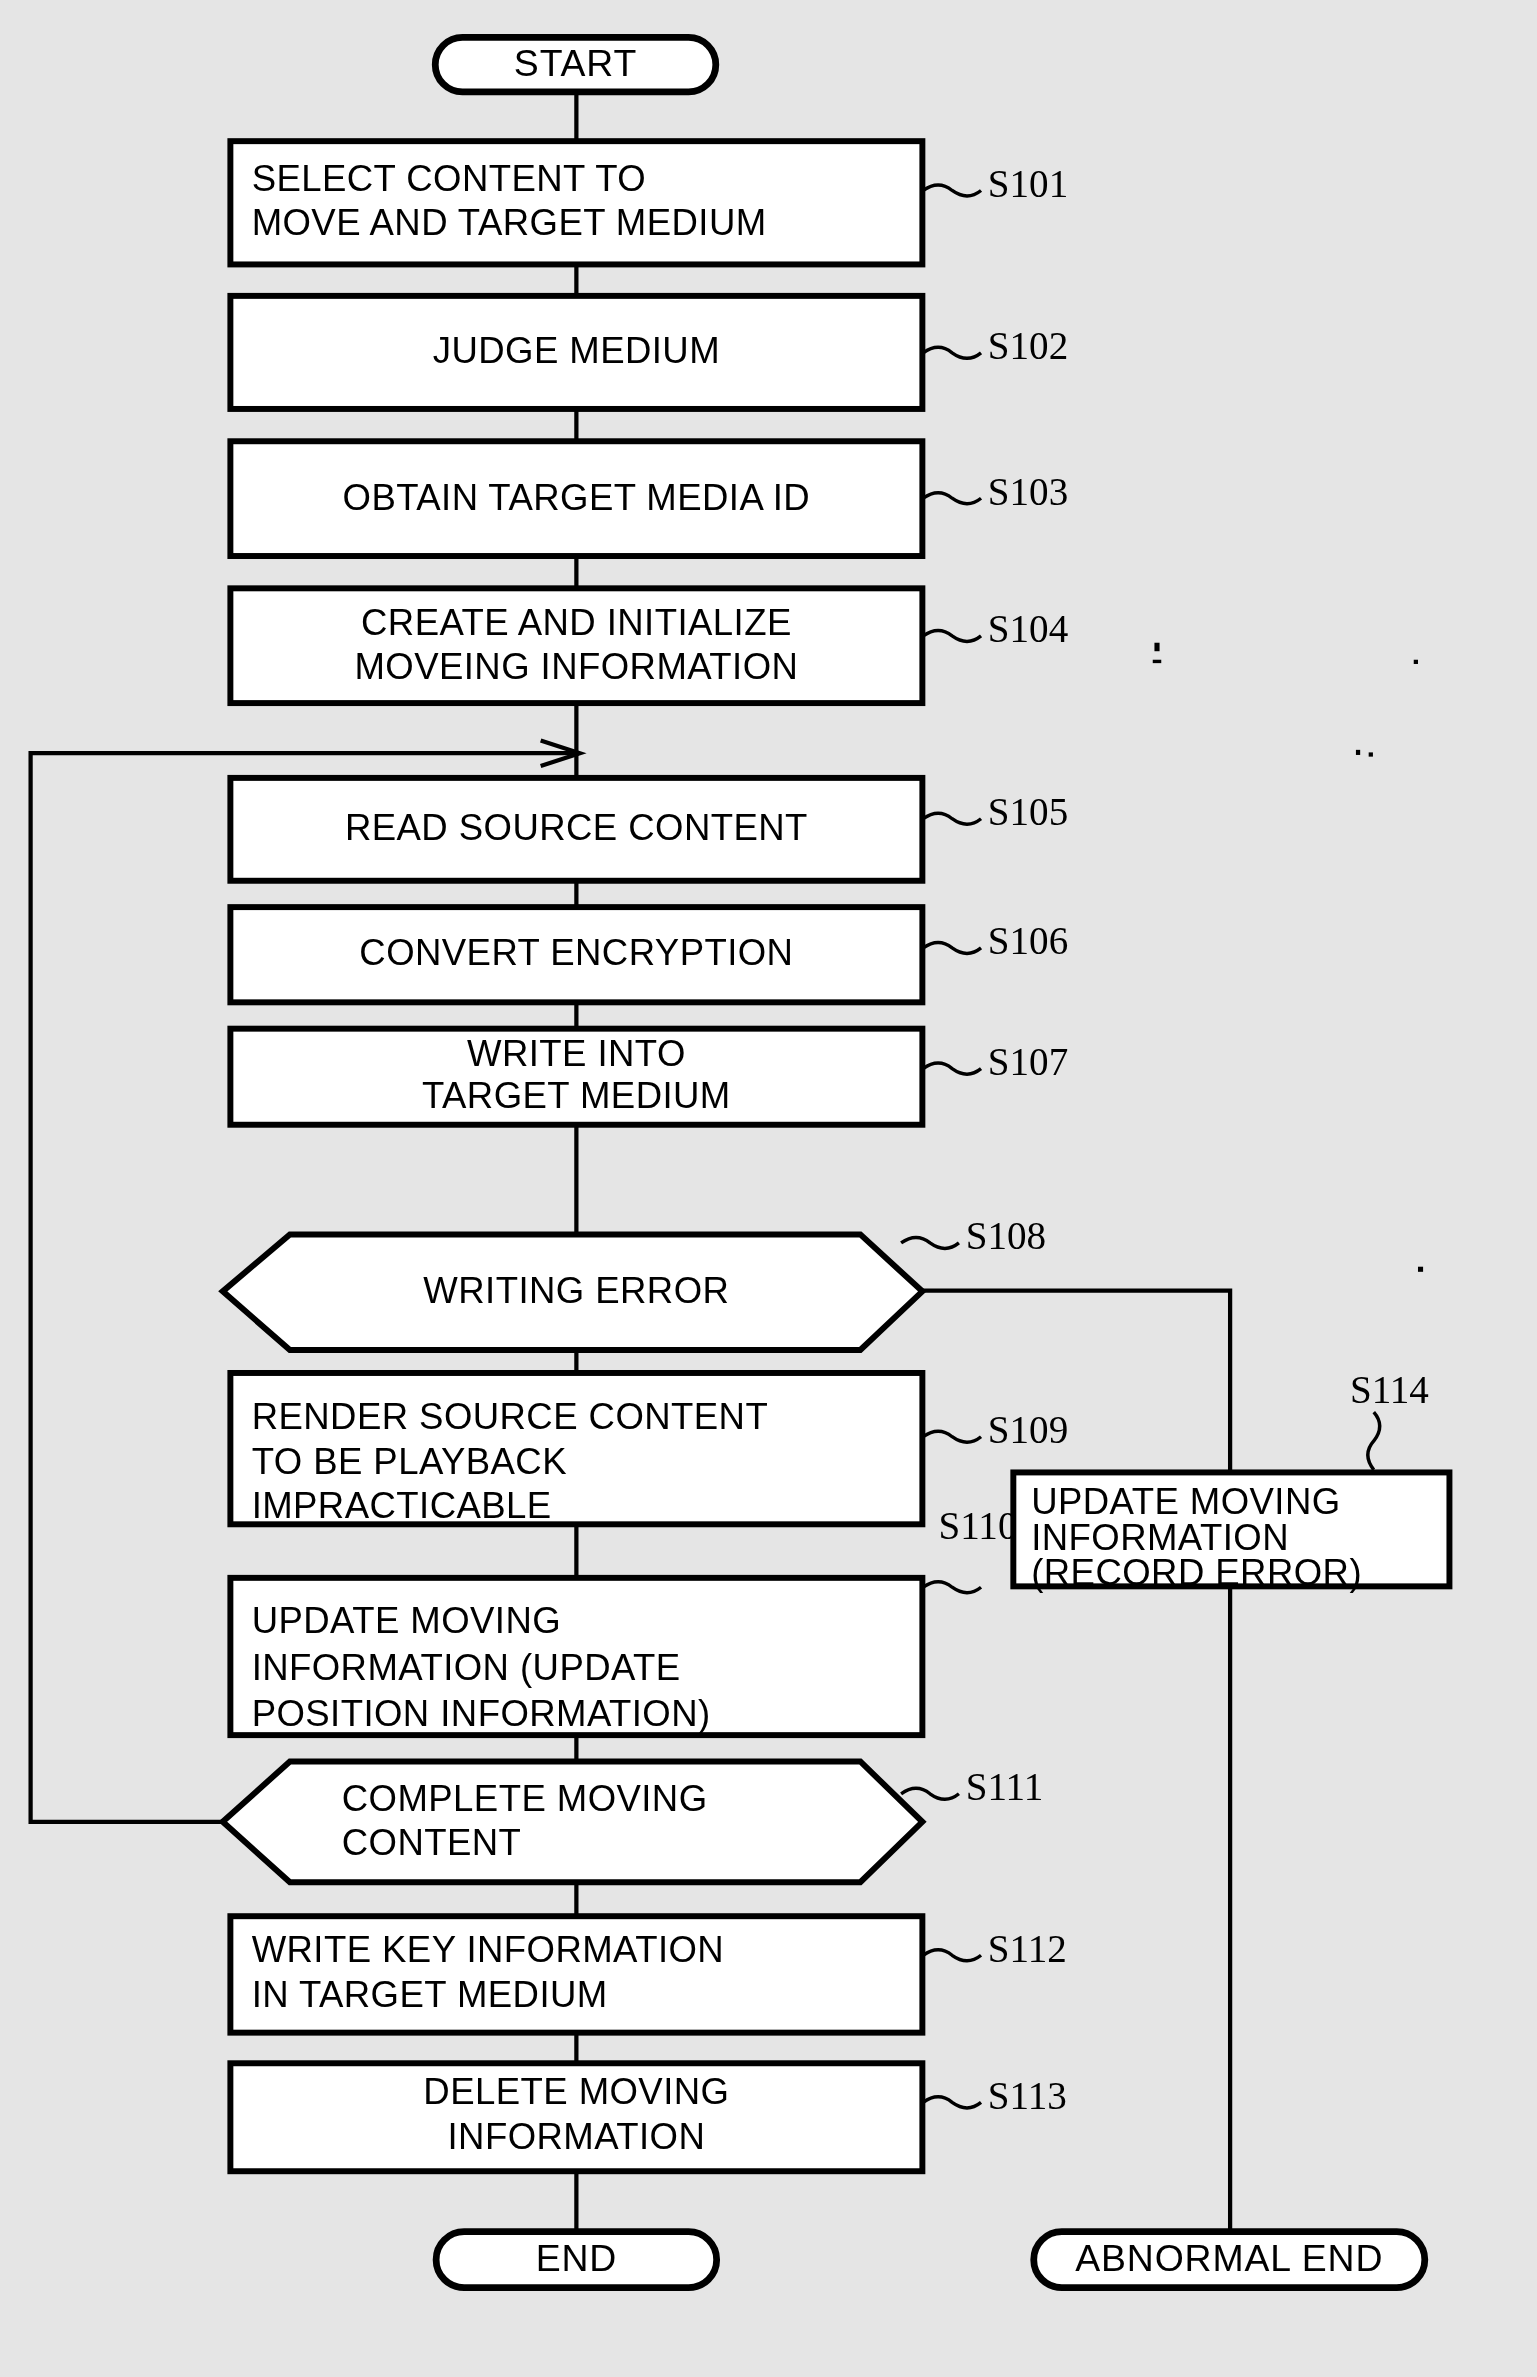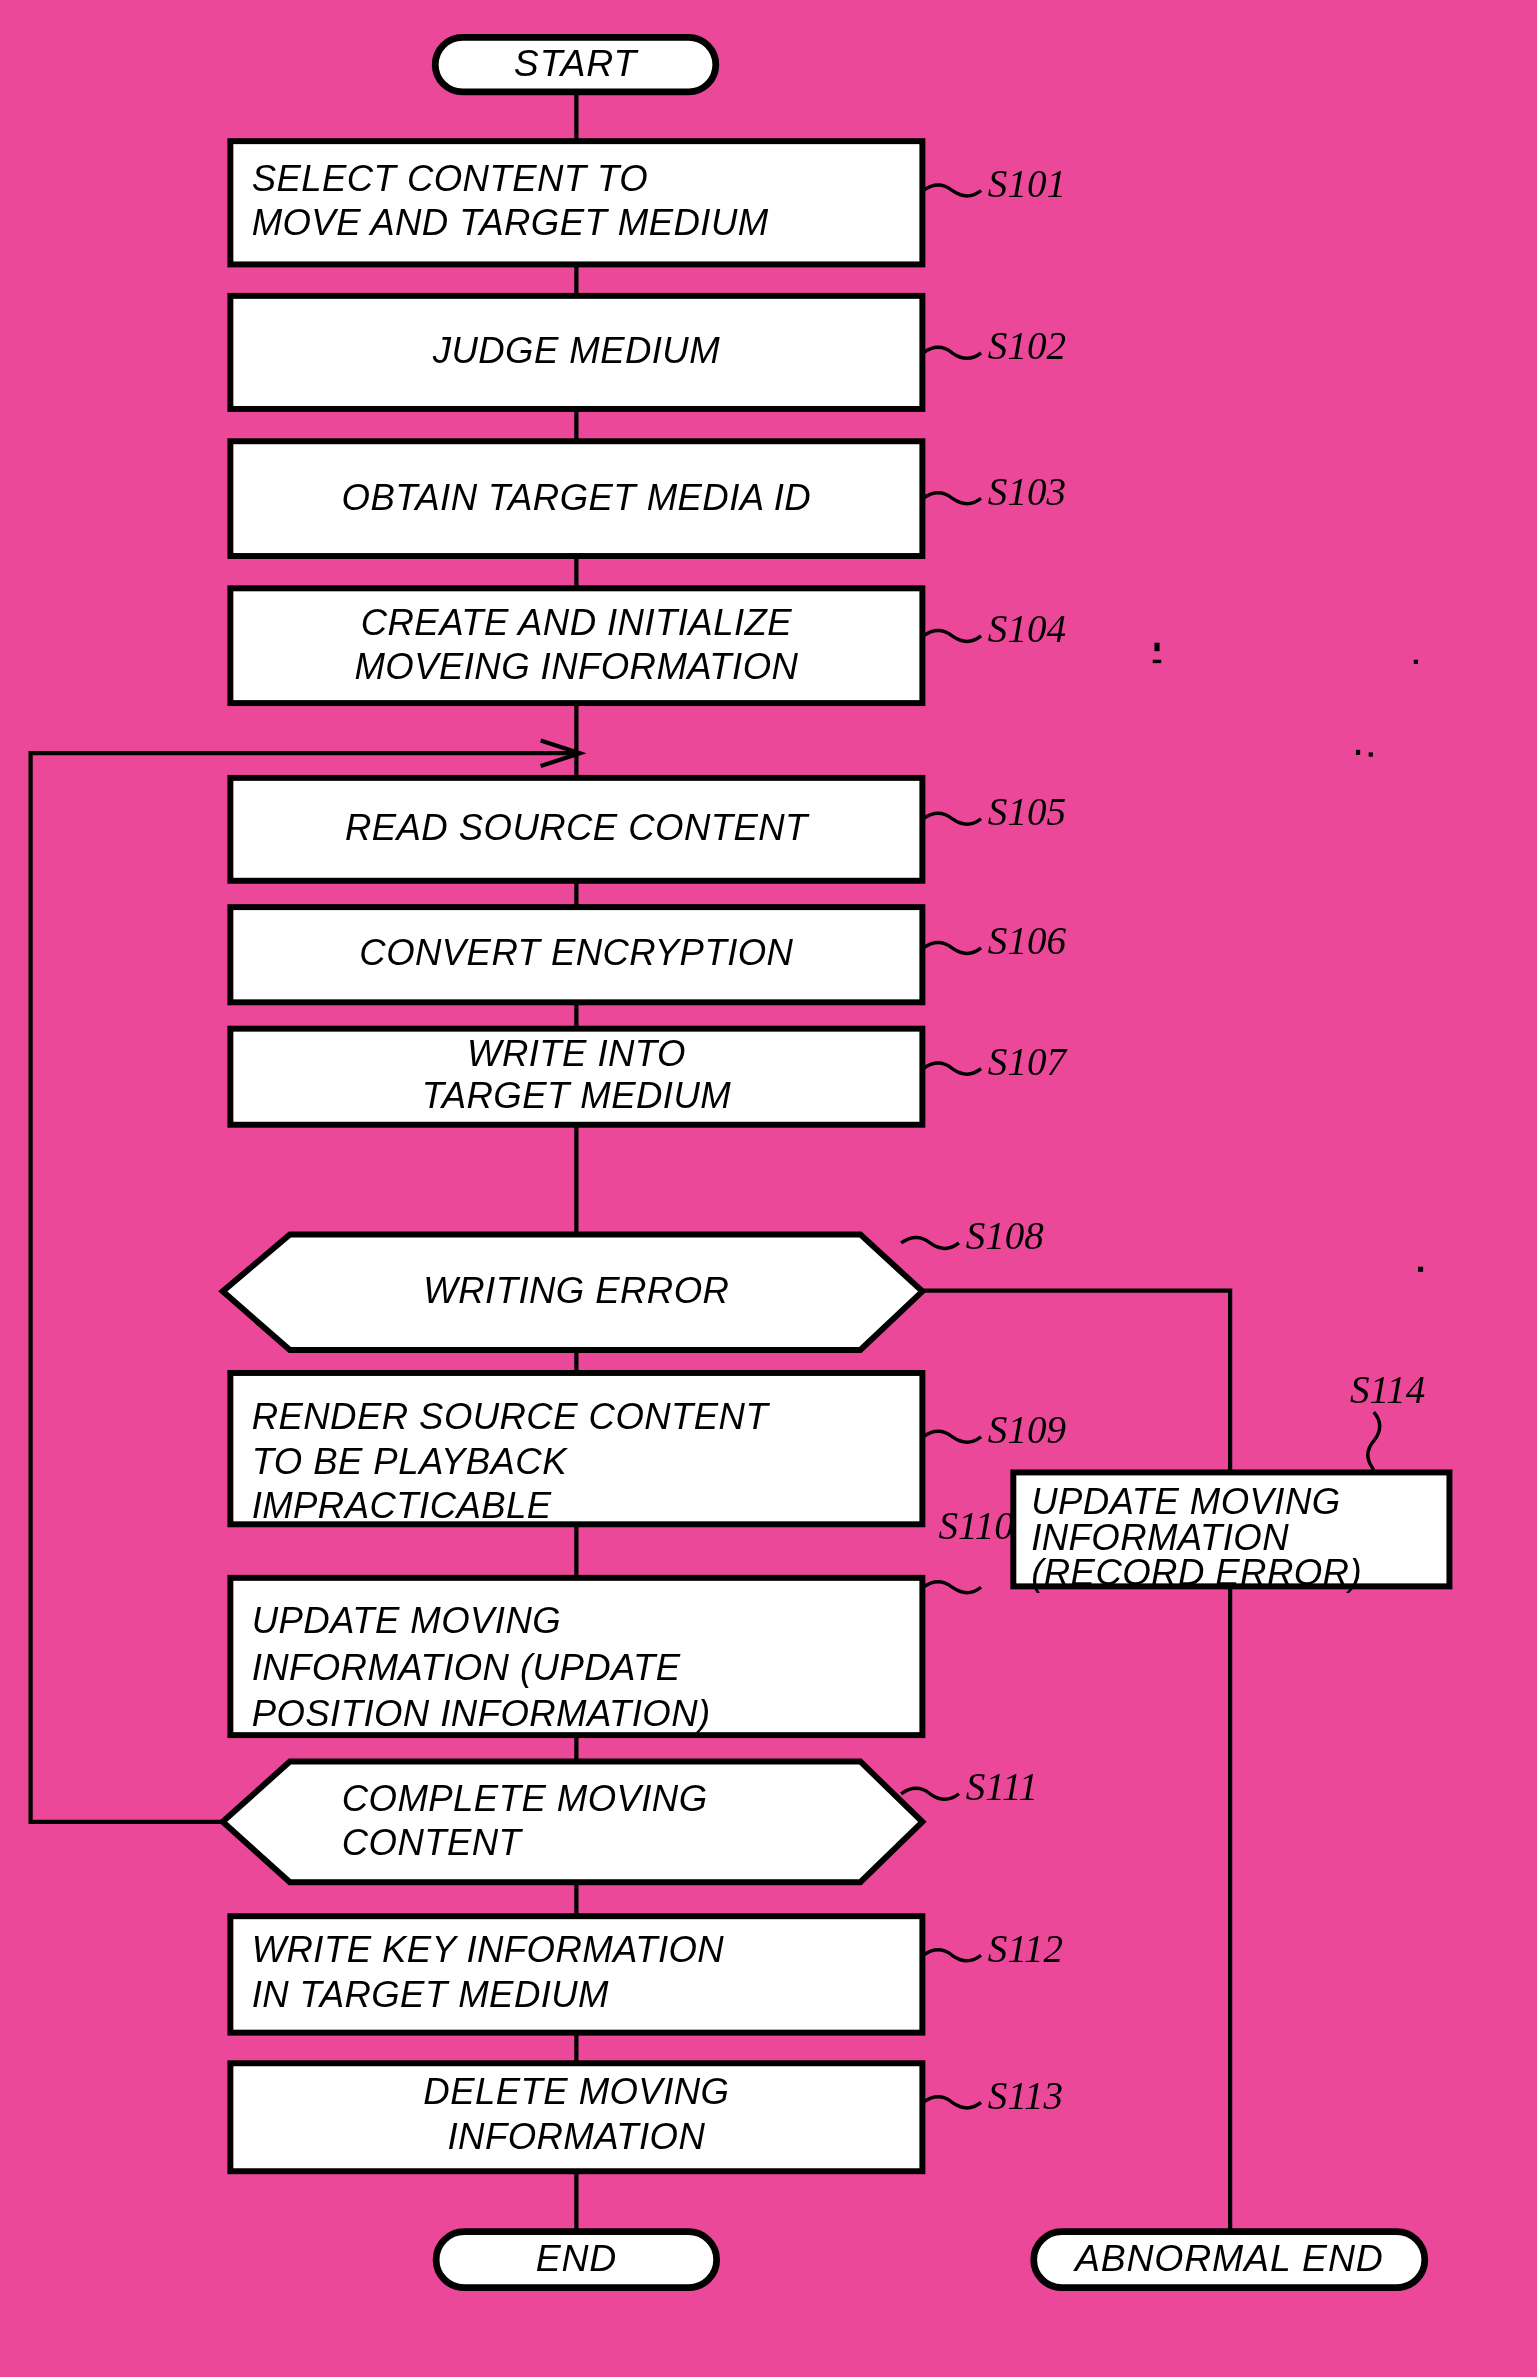--- a/index.html
+++ b/index.html
@@ -10,22 +10,21 @@
   body {
     width: 1537px;
     height: 2377px;
     overflow: hidden;
     font-family: "Liberation Sans", sans-serif;
   }
   #flow-root {
     position: relative;
     width: 1537px;
     height: 2377px;
-    background: #ec4899;
-    font-style: italic;
+    background: #e5e5e5;
   }
   svg#flow-svg {
     display: block;
     width: 1537px;
     height: 2377px;
   }
   .shape-stroke {
     fill: #ffffff;
     stroke: #000000;
     stroke-width: 7;

